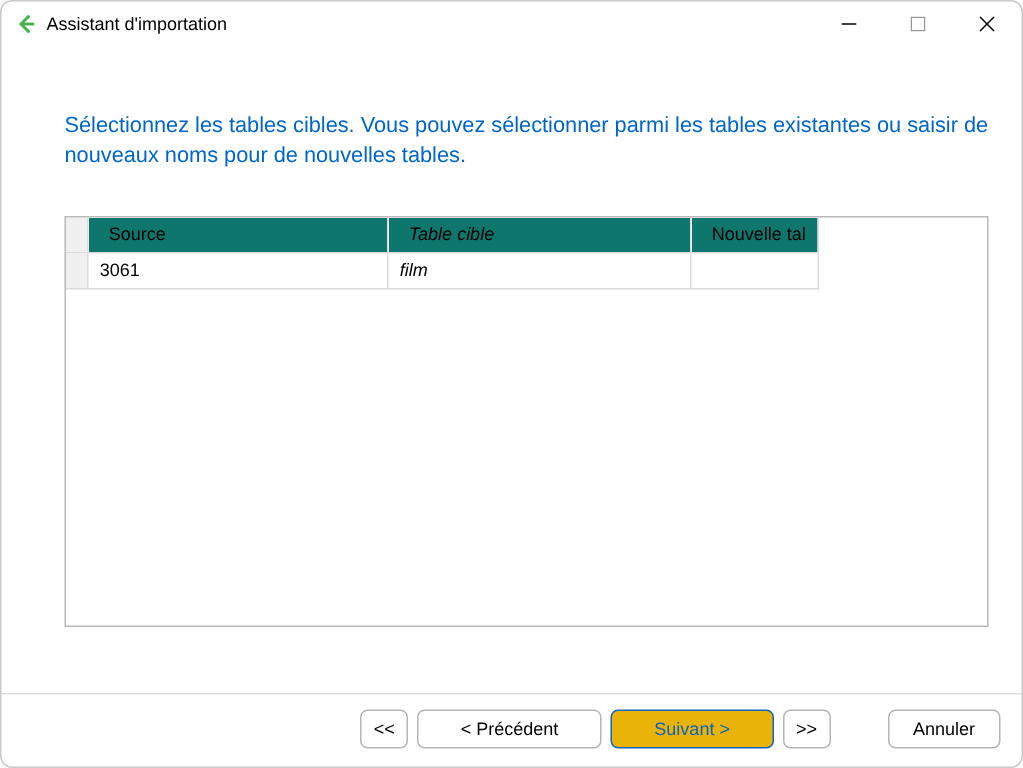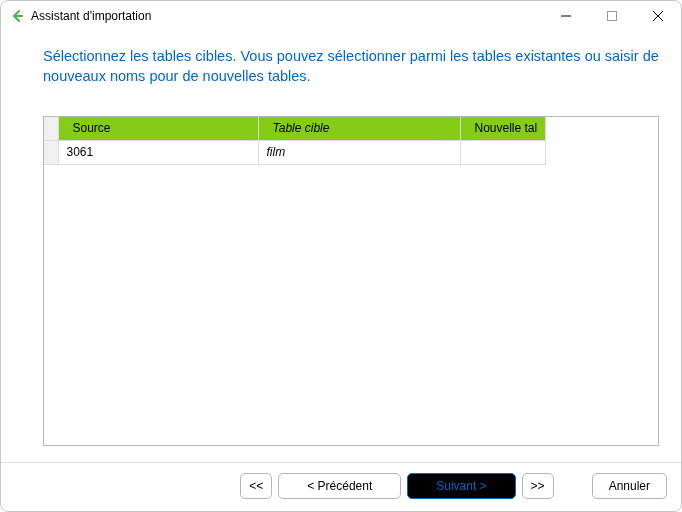--- a/index.html
+++ b/index.html
@@ -12,20 +12,21 @@
     color: #000000;
     overflow: hidden;
   }
   .window {
     width: 682px; height: 512px;
     border: 1px solid #c9c9c9;
     border-radius: 8px;
     display: flex;
     flex-direction: column;
     background: #ffffff;
+    gap: 28px;
   }
   .titlebar {
     height: 30px;
     display: flex;
     align-items: center;
     padding: 0 0 0 8px;
     border-top-left-radius: 8px;
     border-top-right-radius: 8px;
   }
   .titlebar .app-icon {
@@ -76,21 +77,21 @@
     border: 1px solid #dcdcdc;
     border-top: none;
     font-size: 12px;
     text-align: left;
     padding: 4px 8px 5px 8px;
     height: 22px;
     overflow: hidden;
     white-space: nowrap;
   }
   table.grid th {
-    background: #84cc16;
+    background: #0f766e;
     font-weight: normal;
     border-top: none;
     padding-left: 14px;
   }
   table.grid tr:first-child th { border-top: none; }
   .col-marker { width: 14px; padding:0 !important; background:#f5f5f5; }
   .col-source { width: 200px; }
   .col-target { width: 202px; font-style: italic; }
   .col-new    { width: 85px; }
   table.grid th.col-marker, table.grid td.col-marker {
@@ -117,21 +118,21 @@
     color: #000;
     display: inline-flex;
     align-items: center;
     justify-content: center;
     cursor: default;
   }
   .btn.small { padding: 0 8px; min-width: 32px; }
   .btn.primary {
     border: 1px solid #0a64c2;
     color: #0a64c2;
-    background: #000000;
+    background: #eab308;
   }
   .btn.cancel { margin-left: 32px; padding: 0 16px; }
 </style>
 </head>
 <body>
 
 <div class="window">
 
   <div class="titlebar">
     <span class="app-icon">

